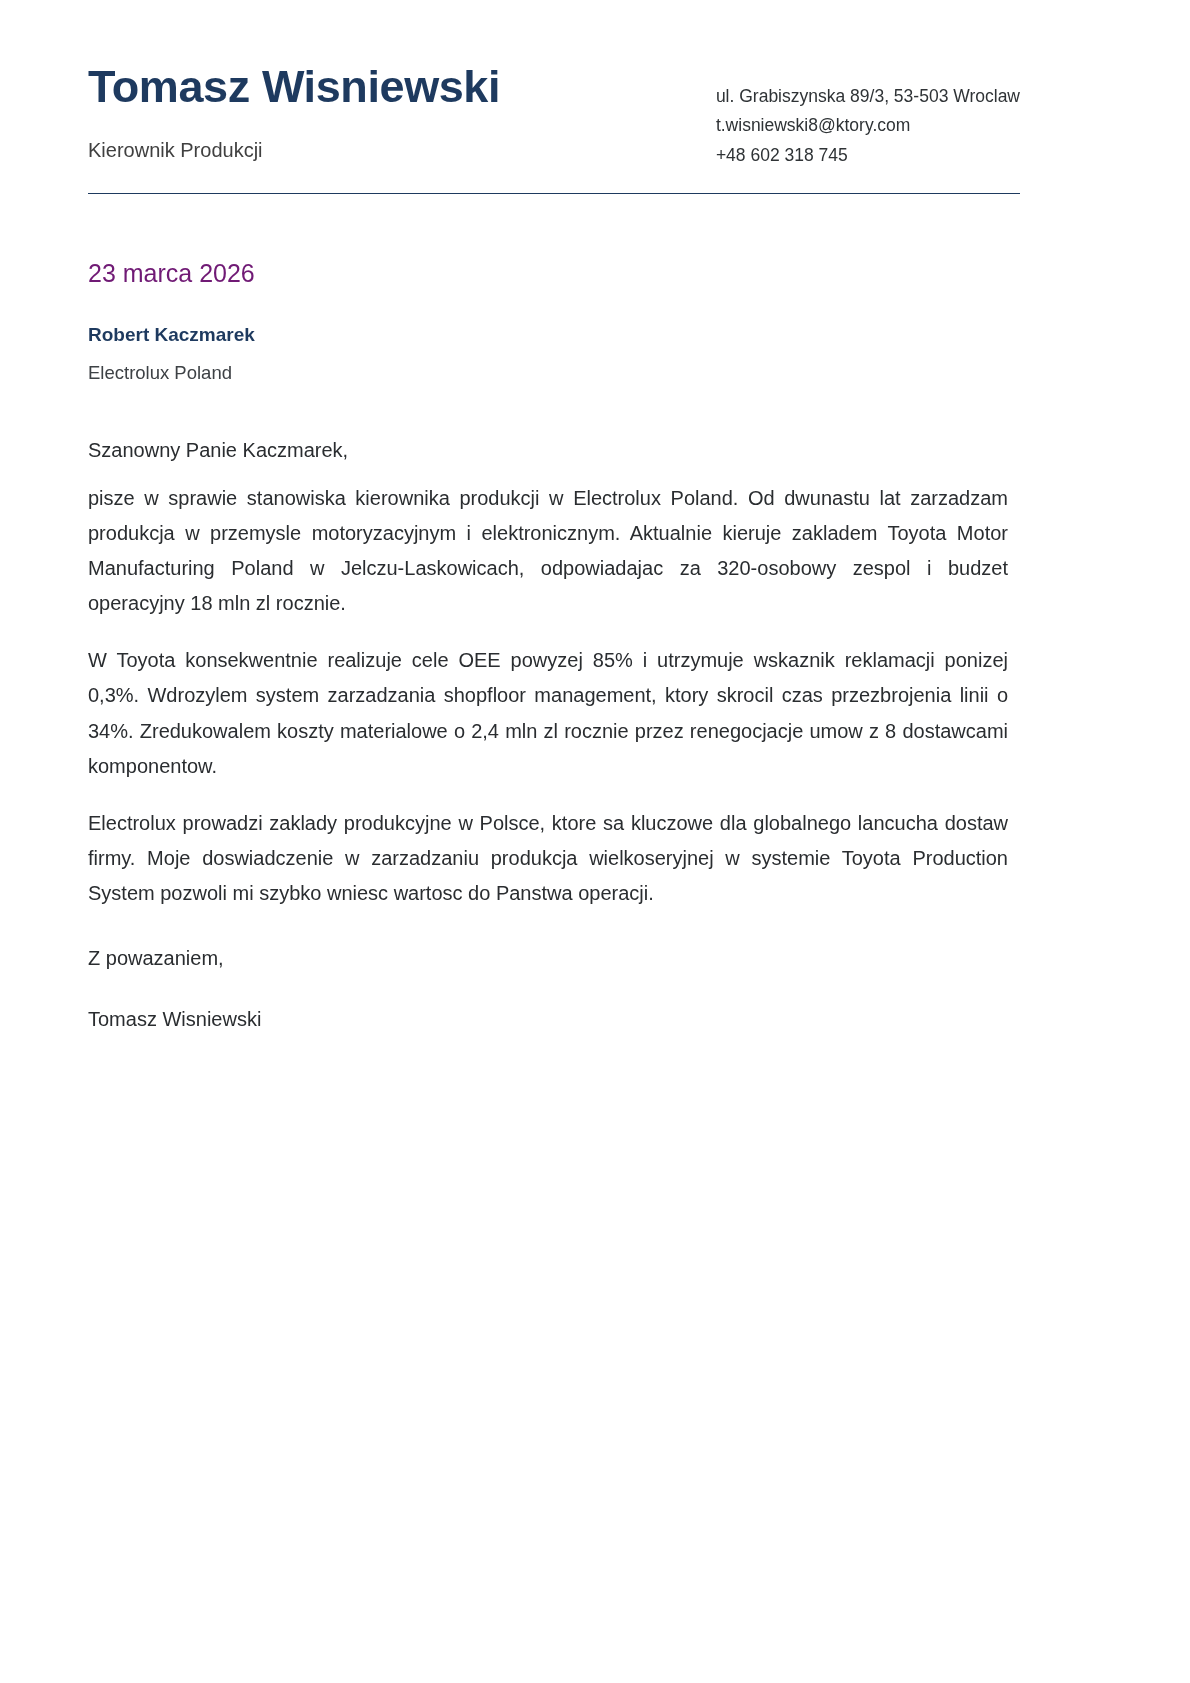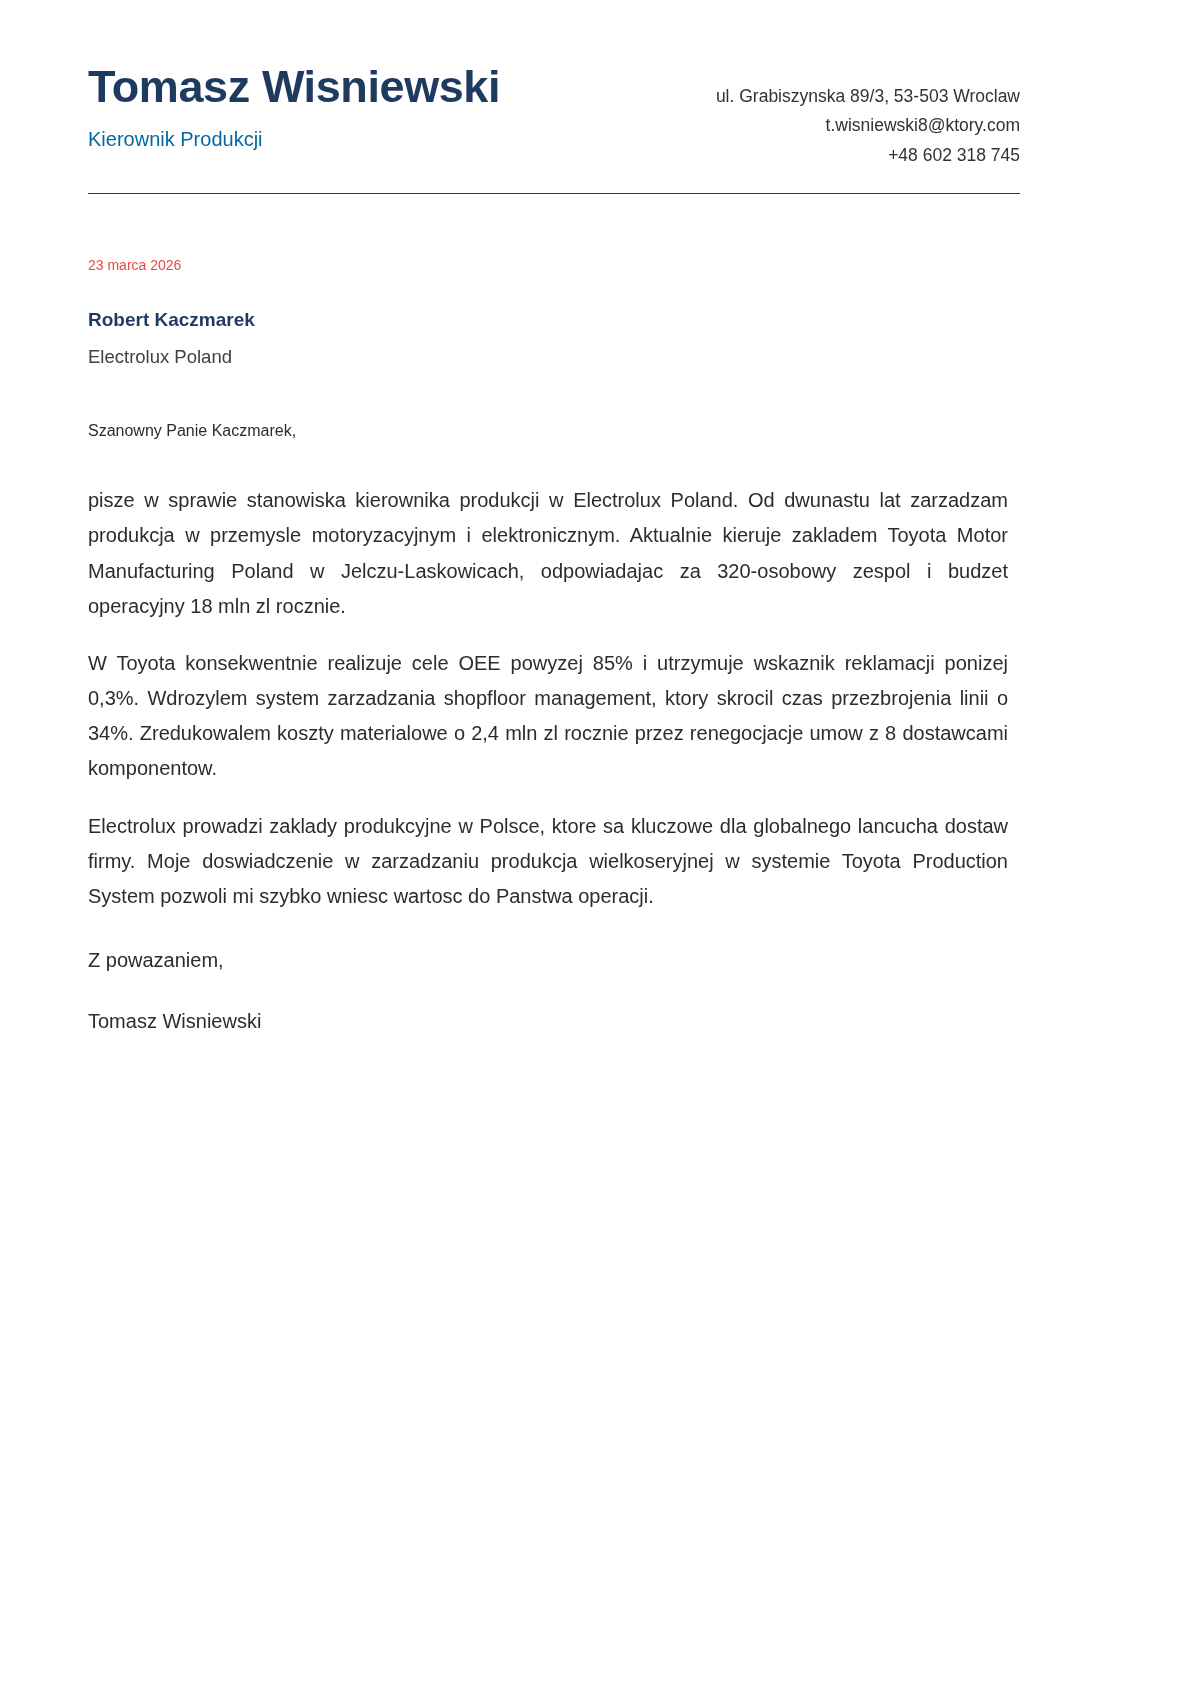--- a/index.html
+++ b/index.html
@@ -43,49 +43,49 @@
     font-size: 45px;
     font-weight: bold;
     color: #1e3a5f;
     letter-spacing: -0.4px;
     line-height: 1.12;
     margin: 0;
     white-space: nowrap;
   }
   .job-title {
     font-size: 20px;
-    color: #0369a1;
-    margin-top: 14px;
+    color: #404040;
+    margin-top: 25px;
     line-height: 1.3;
   }
   .contact-block {
     flex: 0 0 auto;
-    text-align: right;
+    text-align: left;
     padding-top: 20px;
   }
   .contact-line {
     font-size: 17.5px;
     color: #2f3336;
     line-height: 1.68;
     white-space: nowrap;
   }
   .header-rule {
     border: 0;
     border-top: 1.6px solid #1e3a5f;
     margin: 23px 0 0 0;
     width: 100%;
   }
 
   
   .meta-block {
     margin-top: 62px;
   }
   .date-line {
-    font-size: 14px;
-    color: #ef4444;
+    font-size: 25px;
+    color: #701a75;
     line-height: 1.4;
   }
   .recipient-block {
     margin-top: 30px;
   }
   .recipient-name {
     font-size: 19px;
     font-weight: bold;
     color: #1e3a5f;
     line-height: 1.45;
@@ -96,24 +96,24 @@
     color: #3d4145;
     line-height: 1.45;
     margin-top: 11px;
   }
 
   
   .body-block {
     margin-top: 48px;
   }
   .salutation {
-    font-size: 16px;
+    font-size: 20px;
     color: #2a2d30;
     line-height: 1.5;
-    margin-bottom: 40px;
+    margin-bottom: 16px;
   }
   .para {
     font-size: 20px;
     color: #2a2d30;
     line-height: 1.76;
     text-align: justify;
     text-justify: inter-word;
     margin: 0 12px 22px 0;
   }
   .closing {

